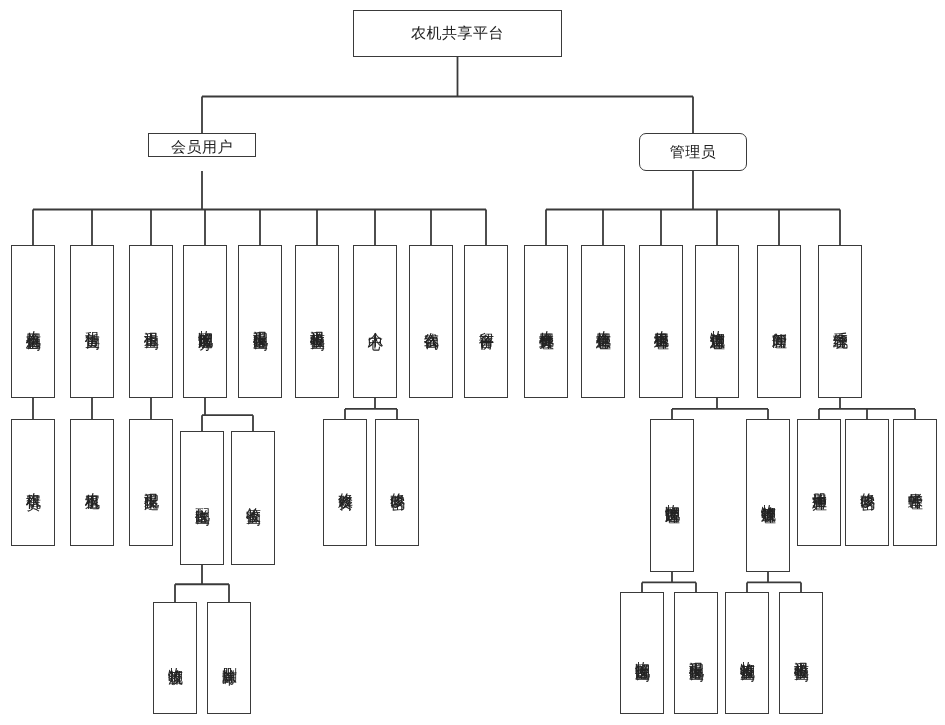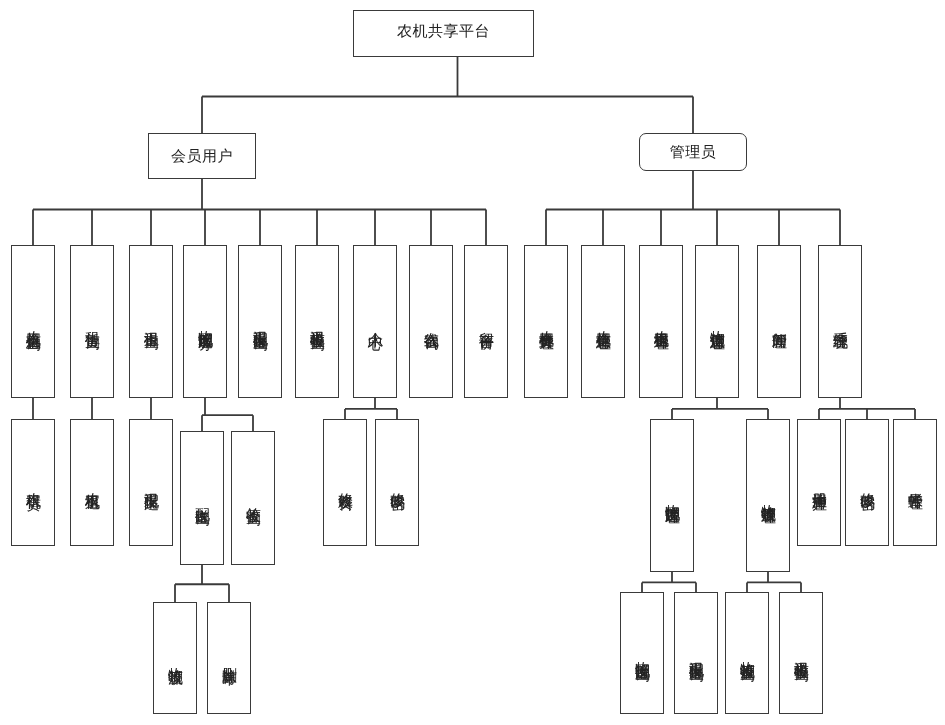--- a/index.html
+++ b/index.html
@@ -112,24 +112,24 @@
         <line x1="642" y1="582.4" x2="696" y2="582.4"></line>
         <line x1="642" y1="582.4" x2="642" y2="592"></line>
         <line x1="696" y1="582.4" x2="696" y2="592"></line>
         <line x1="768" y1="572" x2="768" y2="582.4"></line>
         <line x1="747" y1="582.4" x2="801" y2="582.4"></line>
         <line x1="747" y1="582.4" x2="747" y2="592"></line>
         <line x1="801" y1="582.4" x2="801" y2="592"></line>
       </g>
   </svg>
   <div id="node-layer">
-      <div class="node horiz root" style="left: 353px; top: 10px; width: 181px; height: 47px; font-family: Liberation Mono, monospace;">
+      <div class="node horiz root" style="left: 353px; top: 10px; width: 209px; height: 47px;">
         <span class="label">农机共享平台</span>
       </div>
-      <div class="node horiz" style="left: 148px; top: 133px; width: 108px; height: 46px;">
+      <div class="node horiz" style="left: 148px; top: 133px; width: 108px; height: 24px; align-items: flex-end;">
         <span class="label">会员用户</span>
       </div>
       <div class="node horiz" style="left: 639px; top: 133px; width: 108px; height: 38px; border-radius: 7px;">
         <span class="label">管理员</span>
       </div>
       <div class="node vert" style="left: 11px; top: 245px; width: 44px; height: 153px;">
         <span class="label">农机信息查询</span>
       </div>
       <div class="node vert" style="left: 70px; top: 245px; width: 44px; height: 153px;">
         <span class="label">租赁查询</span>

